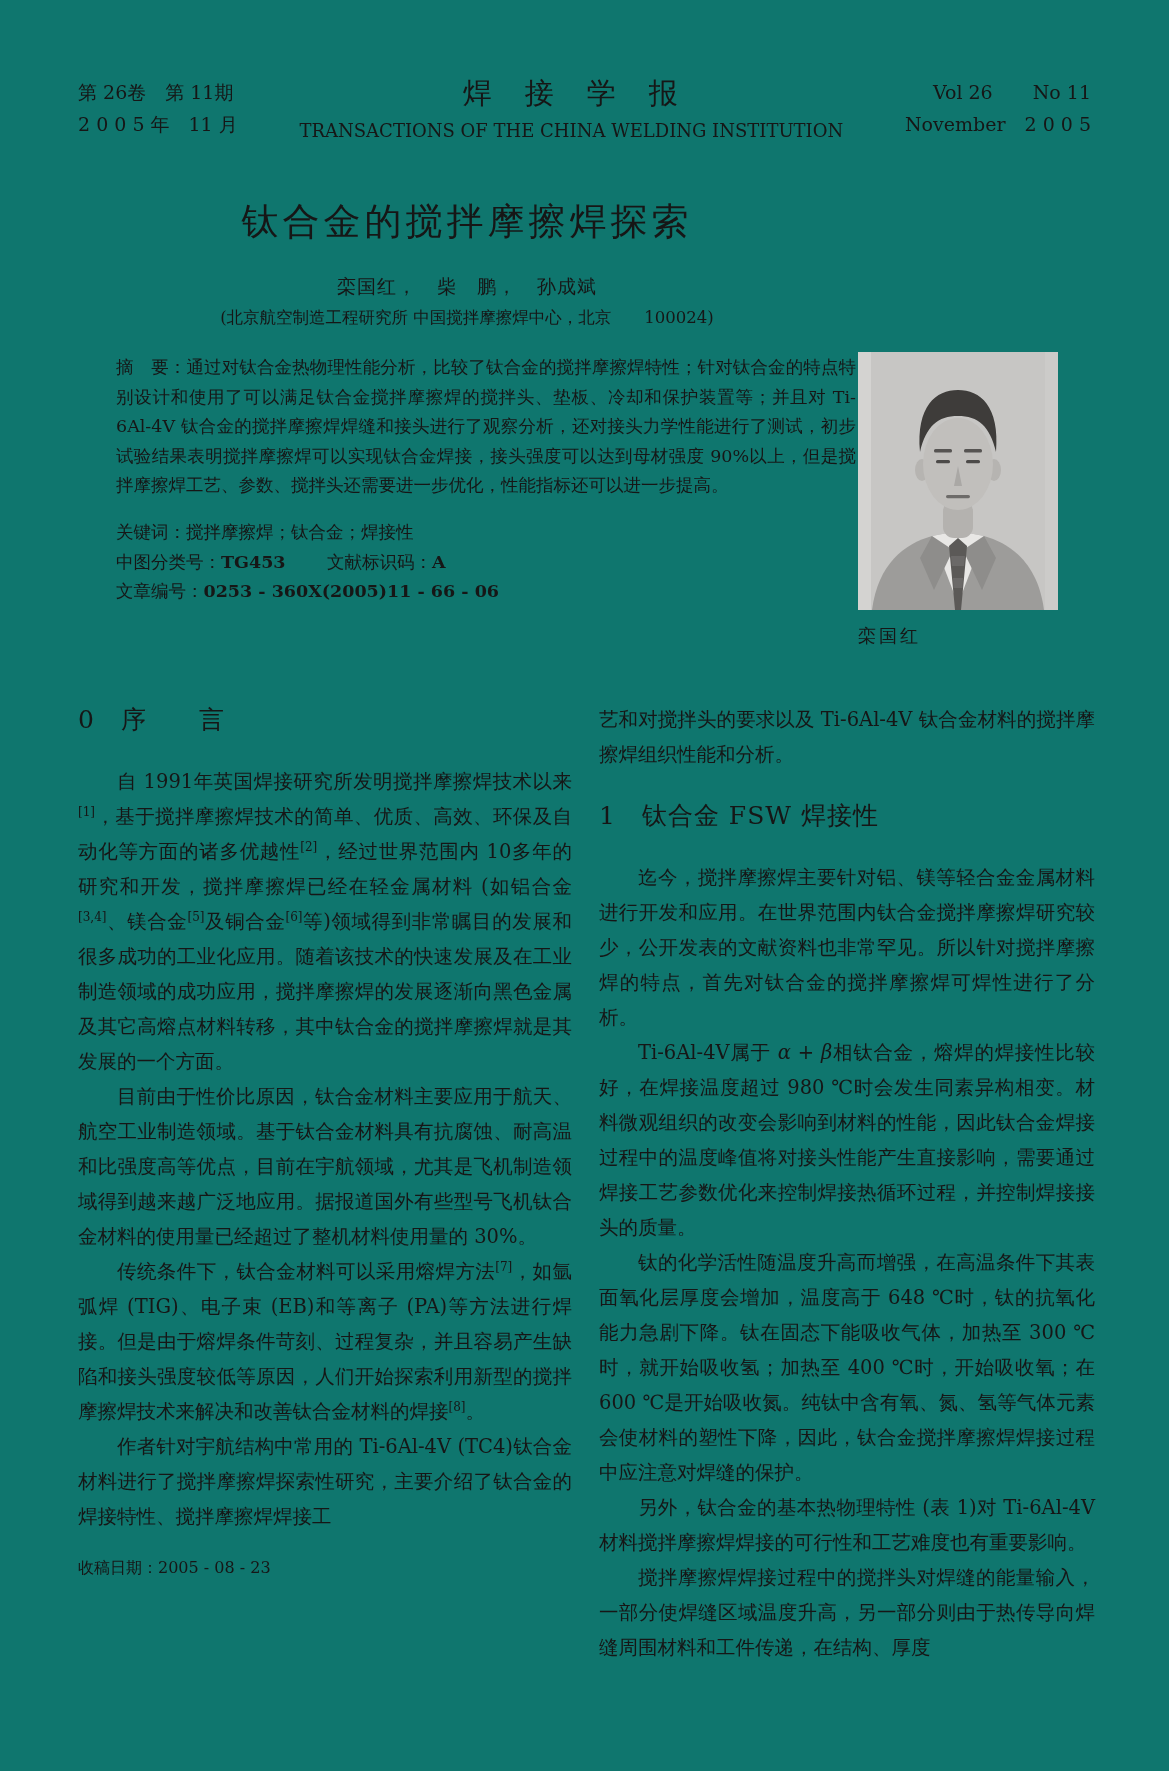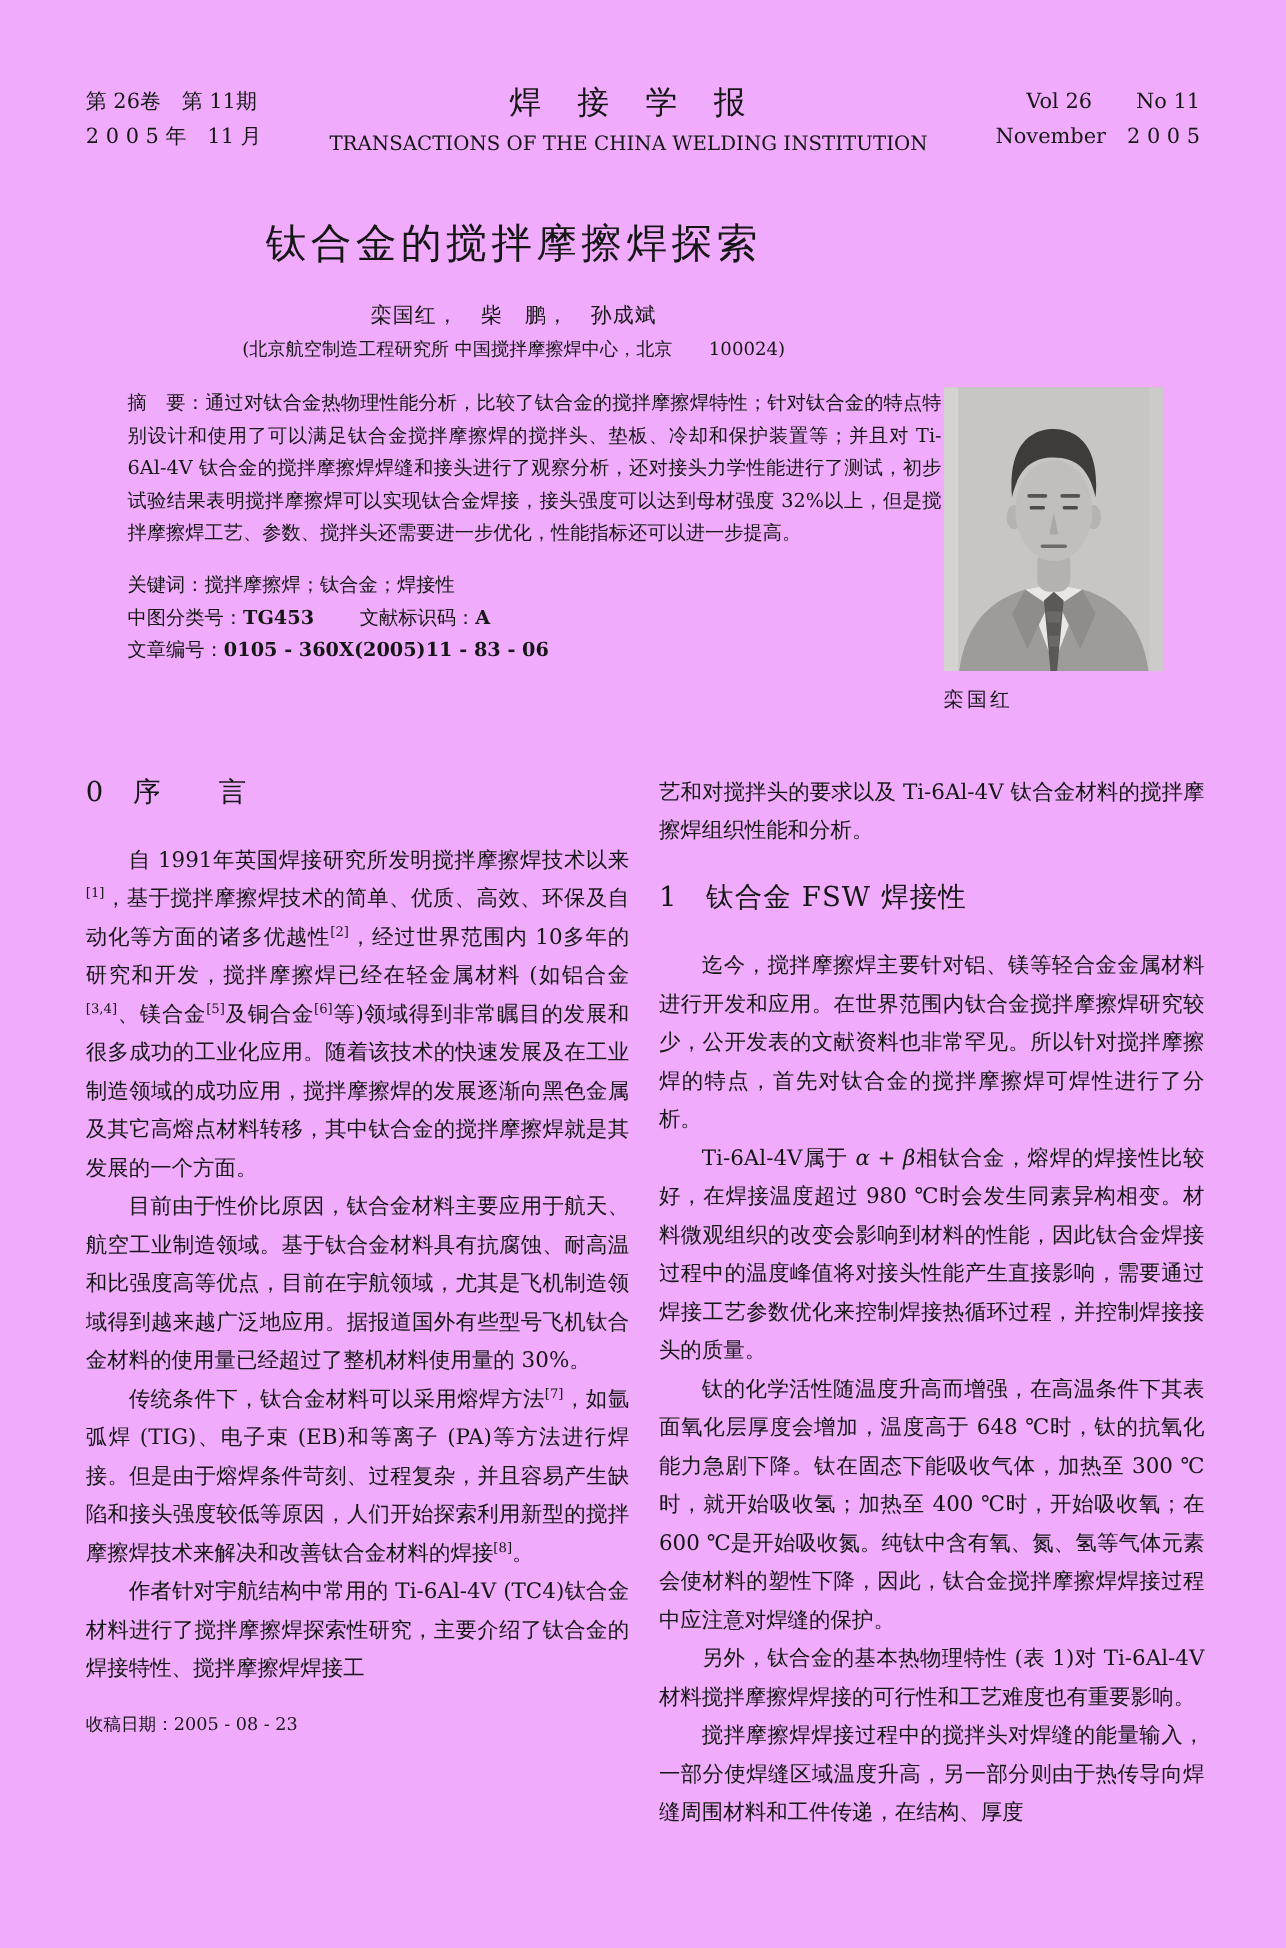--- a/index.html
+++ b/index.html
@@ -1,21 +1,21 @@
 <!DOCTYPE html>
 <html><head>
 <meta charset="utf-8">
 <title>焊接学报</title>
 <style>
   html,body{margin:0;padding:0;background:#ffffff;}
   .page{
     position:relative;
     width:1169px;height:1771px;
     margin:0 auto;
-    background:#f0abfc;
+    background:#0f766e;
     color:#161616;
     font-family:"DejaVu Serif","Liberation Serif",serif;
     overflow:hidden;
   }
   
   .masthead{position:absolute;left:78px;top:76px;width:1013px;display:flex;justify-content:space-between;align-items:flex-start;}
   .mh-left{font-size:19px;line-height:32px;white-space:nowrap;}
   .mh-center{flex:1;text-align:center;padding-top:2px;}
   .jname-cn{font-size:29px;line-height:1.1;margin-bottom:10px;letter-spacing:2px;}
   .jname-en{font-size:18px;white-space:nowrap;letter-spacing:0;}
@@ -65,26 +65,26 @@
     <div class="mh-right">
       <div><span>Vol 26</span><span class="mh-gap"></span><span>No 11</span></div>
       <div>November　2 0 0 5</div>
     </div>
   </header>
 
   <section class="front">
     <h1 class="article-title">钛合金的搅拌摩擦焊探索</h1>
     <div class="authors">栾国红，　柴　鹏，　孙成斌</div>
     <div class="affiliation">(北京航空制造工程研究所 中国搅拌摩擦焊中心，北京　　100024)</div>
-    <p class="abstract-block"><span>摘　要：</span><span>通过对钛合金热物理性能分析，比较了钛合金的搅拌摩擦焊特性；针对钛合金的特点特别设计和使用了可以满足钛合金搅拌摩擦焊的搅拌头、垫板、冷却和保护装置等；并且对 Ti-6Al-4V 钛合金的搅拌摩擦焊焊缝和接头进行了观察分析，还对接头力学性能进行了测试，初步试验结果表明搅拌摩擦焊可以实现钛合金焊接，接头强度可以达到母材强度 32%以上，但是搅拌摩擦焊工艺、参数、搅拌头还需要进一步优化，性能指标还可以进一步提高。</span></p>
+    <p class="abstract-block"><span>摘　要：</span><span>通过对钛合金热物理性能分析，比较了钛合金的搅拌摩擦焊特性；针对钛合金的特点特别设计和使用了可以满足钛合金搅拌摩擦焊的搅拌头、垫板、冷却和保护装置等；并且对 Ti-6Al-4V 钛合金的搅拌摩擦焊焊缝和接头进行了观察分析，还对接头力学性能进行了测试，初步试验结果表明搅拌摩擦焊可以实现钛合金焊接，接头强度可以达到母材强度 90%以上，但是搅拌摩擦焊工艺、参数、搅拌头还需要进一步优化，性能指标还可以进一步提高。</span></p>
     <div class="kw-line"><span>关键词：</span><span>搅拌摩擦焊；钛合金；焊接性</span></div>
     <div class="meta-line">
       <span class="pair"><span>中图分类号：</span><b>TG453</b></span>
       <span class="pair"><span>文献标识码：</span><b>A</b></span>
-      <span class="pair"><span>文章编号：</span><b>0105 - 360X(2005)11 - 83 - 06</b></span>
+      <span class="pair"><span>文章编号：</span><b>0253 - 360X(2005)11 - 66 - 06</b></span>
     </div>
   </section>
 
   <div class="photo">
     <svg viewBox="0 0 200 258" xmlns="http://www.w3.org/2000/svg">
       <rect width="200" height="258" fill="#c7c6c4"></rect>
       <rect x="0" y="0" width="13" height="258" fill="#d4d3d1"></rect>
       <rect x="187" y="0" width="13" height="258" fill="#cccbc9"></rect>
 
       <path d="M14 258 C20 212 46 192 74 184 L100 179 L126 184 C154 192 180 212 186 258 Z" fill="#9d9c9a"></path>

